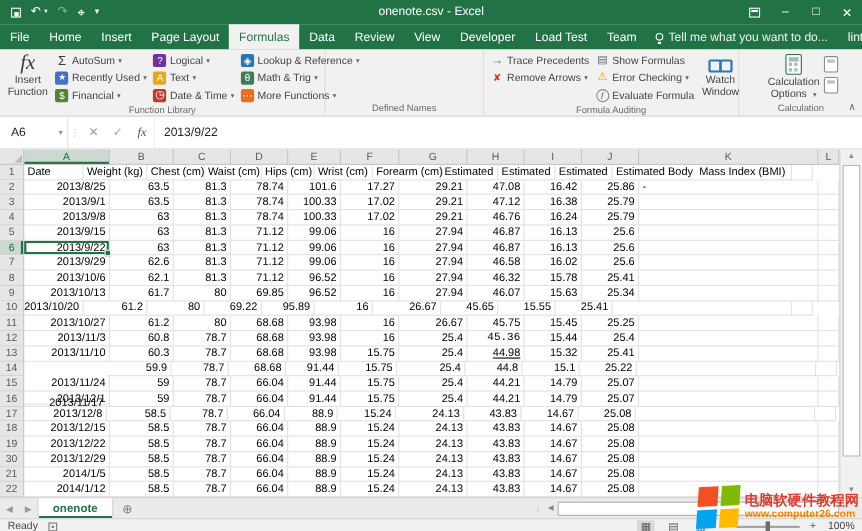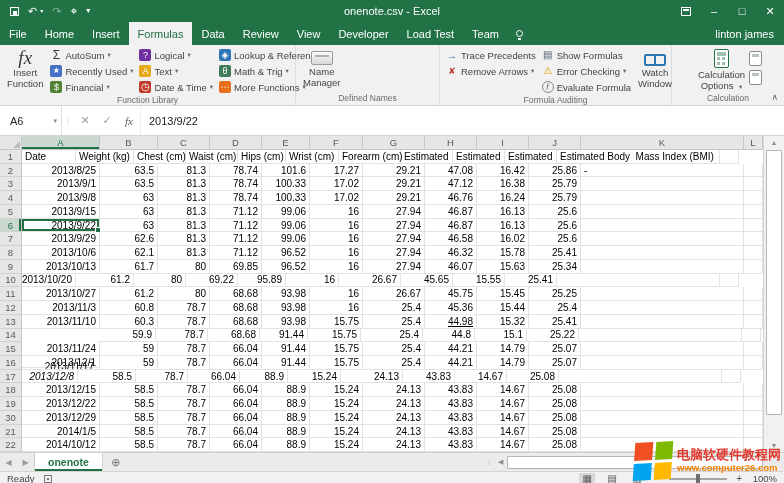--- a/index.html
+++ b/index.html
@@ -173,29 +173,31 @@
       <span class="wbtn">–</span>
       <span class="wbtn">□</span>
       <span class="wbtn">✕</span>
     </div>
   </div>
 
   <div class="tabrow">
     <span class="rtab">File</span>
     <span class="rtab">Home</span>
     <span class="rtab">Insert</span>
+    <span class="rtab">Page Layout</span>
     <span class="rtab active">Formulas</span>
     <span class="rtab">Data</span>
     <span class="rtab">Review</span>
     <span class="rtab">View</span>
     <span class="rtab">Developer</span>
     <span class="rtab">Load Test</span>
     <span class="rtab">Team</span>
     <span class="tellme">
       <span class="i-bulb"></span>
+      <span>Tell me what you want to do...</span>
     </span>
     <span class="account">linton james</span>
 
   </div>
 
   <div class="ribbon">
 
     <div class="rgroup" style="width:296px;">
       <div class="rbody">
         <div class="bigbtn">
@@ -253,25 +255,20 @@
             <span>More Functions</span>
               <span class="dd">▾</span>
           </div>
         </div>
       </div>
       <div class="glabel">Function Library</div>
     </div>
 
     <div class="rgroup" style="width:144px;">
       <div class="rbody">
-        <div class="bigbtn">
-          <span class="ic-namemgr"></span>
-          <span>Name</span>
-          <span>Manager</span>
-        </div>
       </div>
       <div class="glabel">Defined Names</div>
     </div>
 
     <div class="rgroup" style="width:232px;">
       <div class="rbody">
         <div class="scol">
           <div class="sbtn">
             <span class="sicon ic-traceprec"></span>
             <span>Trace Precedents</span>
@@ -521,21 +518,21 @@
           </div>
           <div class="gr">
             <div class="rh">12</div>
             <div class="cell" style="width: 78px;">2013/11/3</div>
             <div class="cell" style="width: 58px;">60.8</div>
             <div class="cell" style="width: 52px;">78.7</div>
             <div class="cell" style="width: 52px;">68.68</div>
             <div class="cell" style="width: 48px;">93.98</div>
             <div class="cell" style="width: 53px;">16</div>
             <div class="cell" style="width: 62px;">25.4</div>
-            <div class="cell" style="width: 52px;">45.36</div>
+            <div class="cell" style="width: 52px; font-family: Liberation Mono, monospace;">45.36</div>
             <div class="cell" style="width: 52px;">15.44</div>
             <div class="cell" style="width: 52px;">25.4</div>
             <div class="cell lft" style="width: 163px;"></div>
             <div class="cell" style="width: 19px;"></div>
           </div>
           <div class="gr">
             <div class="rh">13</div>
             <div class="cell" style="width: 78px;">2013/11/10</div>
             <div class="cell" style="width: 58px;">60.3</div>
             <div class="cell" style="width: 52px;">78.7</div>
@@ -589,21 +586,21 @@
             <div class="cell" style="width: 53px;">15.75</div>
             <div class="cell" style="width: 62px;">25.4</div>
             <div class="cell" style="width: 52px;">44.21</div>
             <div class="cell" style="width: 52px;">14.79</div>
             <div class="cell" style="width: 52px;">25.07</div>
             <div class="cell lft" style="width: 163px;"></div>
             <div class="cell" style="width: 19px;"></div>
           </div>
           <div class="gr">
             <div class="rh">17</div>
-            <div class="cell" style="width: 56px; font-style: italic;">2013/12/8</div>
+            <div class="cell" style="width: 75px;">2013/12/8</div>
             <div class="cell" style="width: 58px;">58.5</div>
             <div class="cell" style="width: 52px;">78.7</div>
             <div class="cell" style="width: 52px;">66.04</div>
             <div class="cell" style="width: 48px;">88.9</div>
             <div class="cell" style="width: 53px;">15.24</div>
             <div class="cell" style="width: 62px;">24.13</div>
             <div class="cell" style="width: 52px;">43.83</div>
             <div class="cell" style="width: 52px;">14.67</div>
             <div class="cell" style="width: 52px;">25.08</div>
             <div class="cell lft" style="width: 163px;"></div>
@@ -664,21 +661,21 @@
             <div class="cell" style="width: 53px;">15.24</div>
             <div class="cell" style="width: 62px;">24.13</div>
             <div class="cell" style="width: 52px;">43.83</div>
             <div class="cell" style="width: 52px;">14.67</div>
             <div class="cell" style="width: 52px;">25.08</div>
             <div class="cell lft" style="width: 163px;"></div>
             <div class="cell" style="width: 19px;"></div>
           </div>
           <div class="gr">
             <div class="rh">22</div>
-            <div class="cell" style="width: 78px;">2014/10/12</div>
+            <div class="cell" style="width: 78px;">2014/1/12</div>
             <div class="cell" style="width: 58px;">58.5</div>
             <div class="cell" style="width: 52px;">78.7</div>
             <div class="cell" style="width: 52px;">66.04</div>
             <div class="cell" style="width: 48px;">88.9</div>
             <div class="cell" style="width: 53px;">15.24</div>
             <div class="cell" style="width: 62px;">24.13</div>
             <div class="cell" style="width: 52px;">43.83</div>
             <div class="cell" style="width: 52px;">14.67</div>
             <div class="cell" style="width: 52px;">25.08</div>
             <div class="cell lft" style="width: 163px;"></div>

